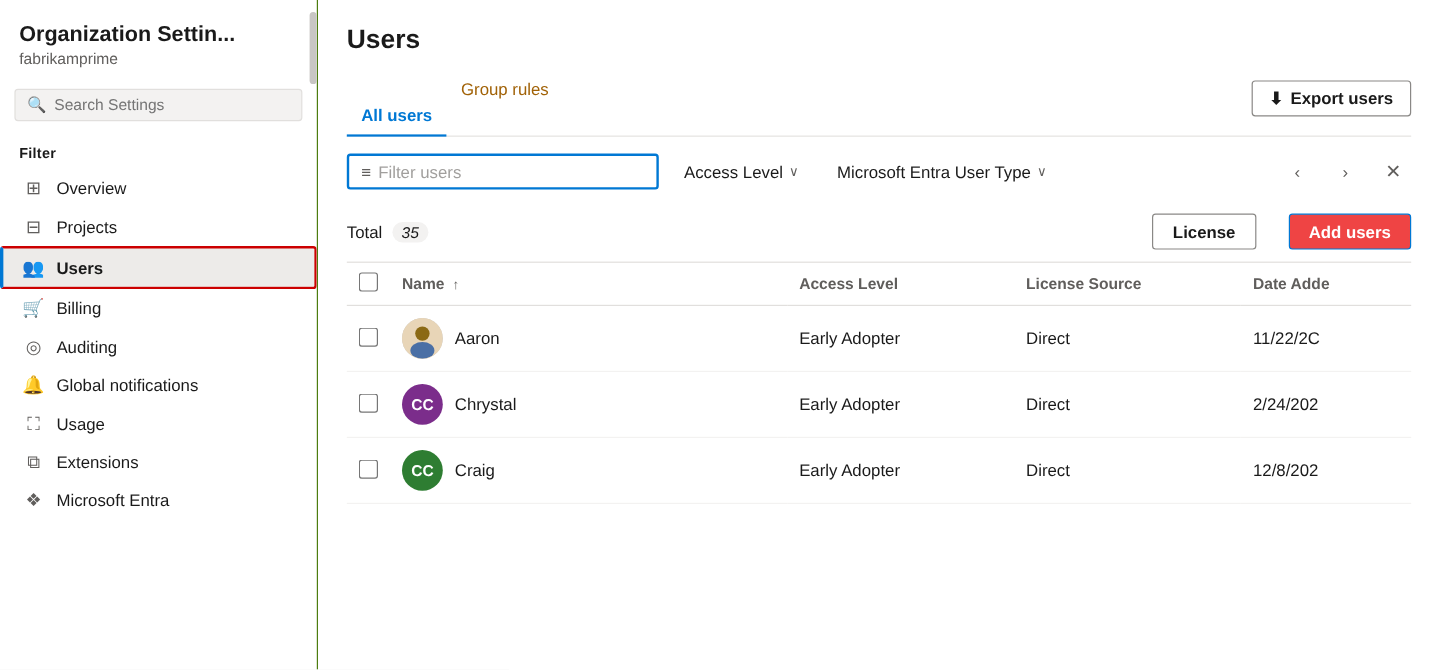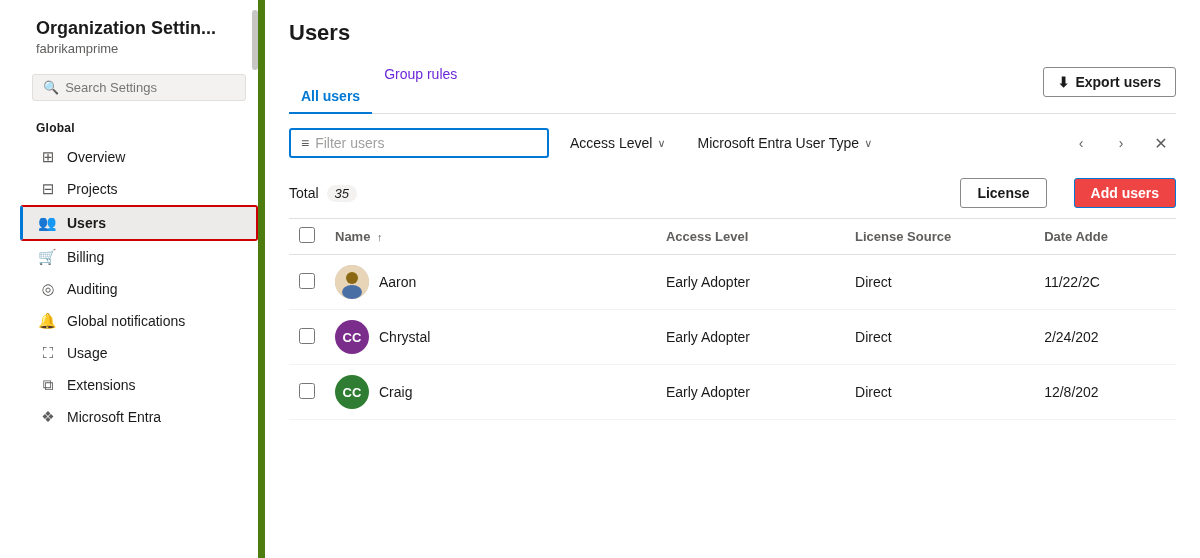--- a/index.html
+++ b/index.html
@@ -10,27 +10,26 @@
       display: flex;
       height: 558px;
       overflow: hidden;
     }
 
     
     .sidebar {
       width: 265px;
       min-width: 265px;
       background: #fff;
-      border-right: 7px solid #4d7c0f;
+      border-right: 1px solid #4d7c0f;
       display: flex;
       flex-direction: column;
       height: 100%;
       overflow-y: auto;
       position: relative;
-      padding-left: 20px;
     }
     .sidebar-header {
       padding: 18px 16px 8px 16px;
     }
     .sidebar-title {
       font-size: 18px;
       font-weight: 600;
       color: #1a1a1a;
     }
     .sidebar-subtitle {
@@ -145,21 +144,21 @@
       padding-bottom: 0;
     }
     .tabs {
       display: flex;
       gap: 0;
     }
     .tab {
       padding: 8px 12px;
       font-size: 14px;
       cursor: pointer;
-      color: #6d28d9;
+      color: #a16207;
       border-bottom: 2px solid transparent;
       margin-bottom: -1px;
     }
     .tab.active {
       color: #0078d4;
       border-bottom: 2px solid #0078d4;
       font-weight: 600;
       margin-top: 22px;
     }
 
@@ -380,21 +379,21 @@
   <div class="sidebar-header">
     <div class="sidebar-title">Organization Settin...</div>
     <div class="sidebar-subtitle">fabrikamprime</div>
   </div>
 
   <div class="sidebar-search">
     <span class="search-icon-sidebar">🔍</span>
     <input type="text" placeholder="Search Settings" style="">
   </div>
 
-  <div class="sidebar-section-label">Global</div>
+  <div class="sidebar-section-label">Filter</div>
 
   <div class="sidebar-item">
     <span class="sidebar-item-icon">⊞</span>
     <span class="sidebar-item-label">Overview</span>
   </div>
   <div class="sidebar-item">
     <span class="sidebar-item-icon">⊟</span>
     <span class="sidebar-item-label">Projects</span>
   </div>
   <div class="sidebar-item active active-border-box">

